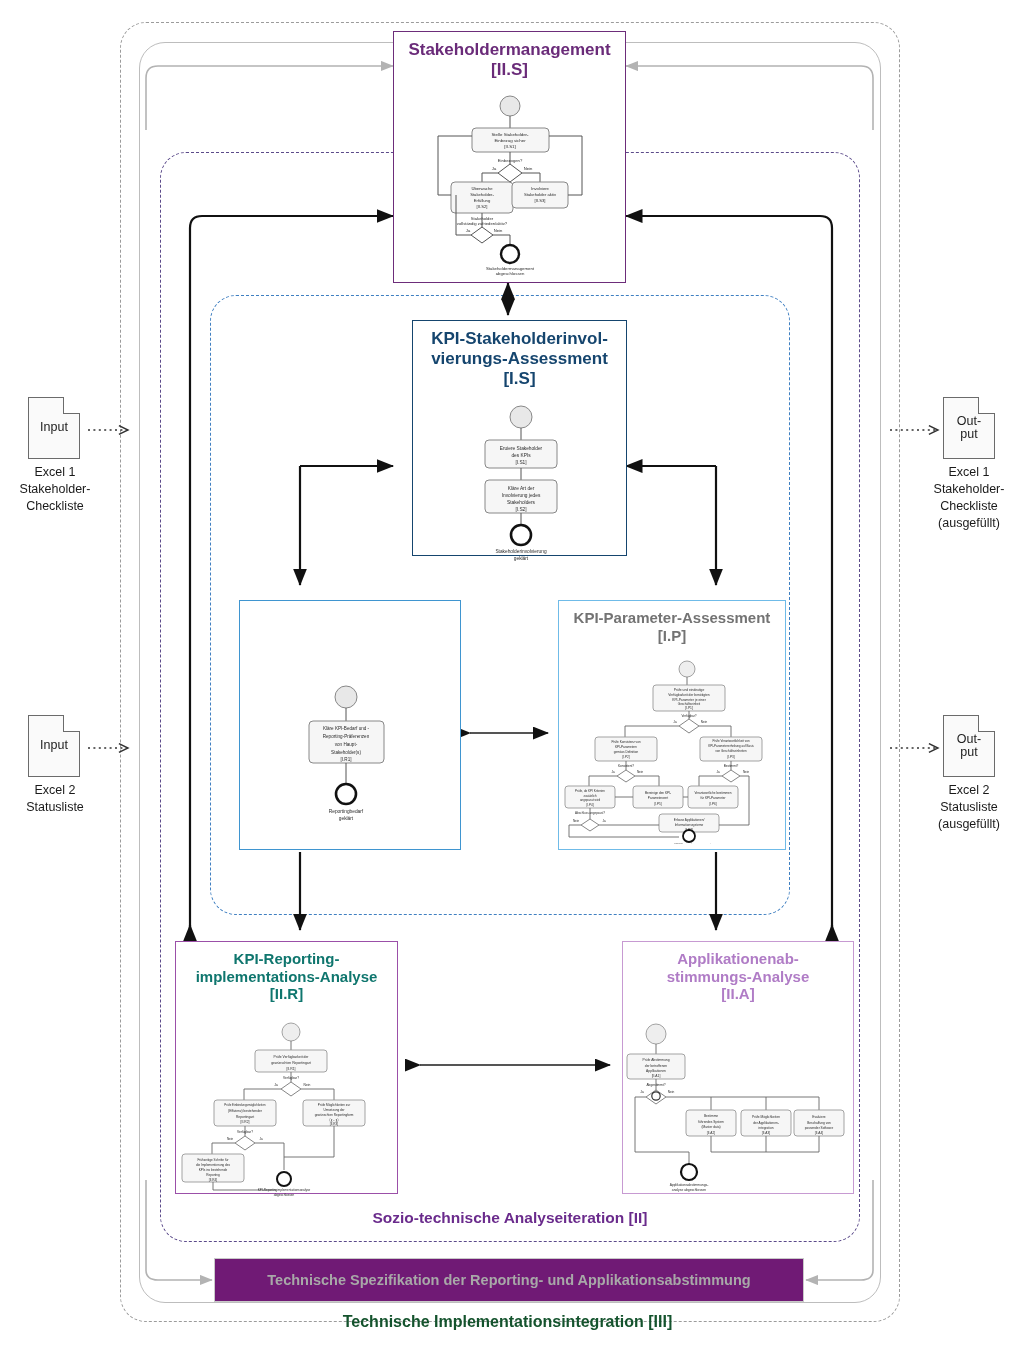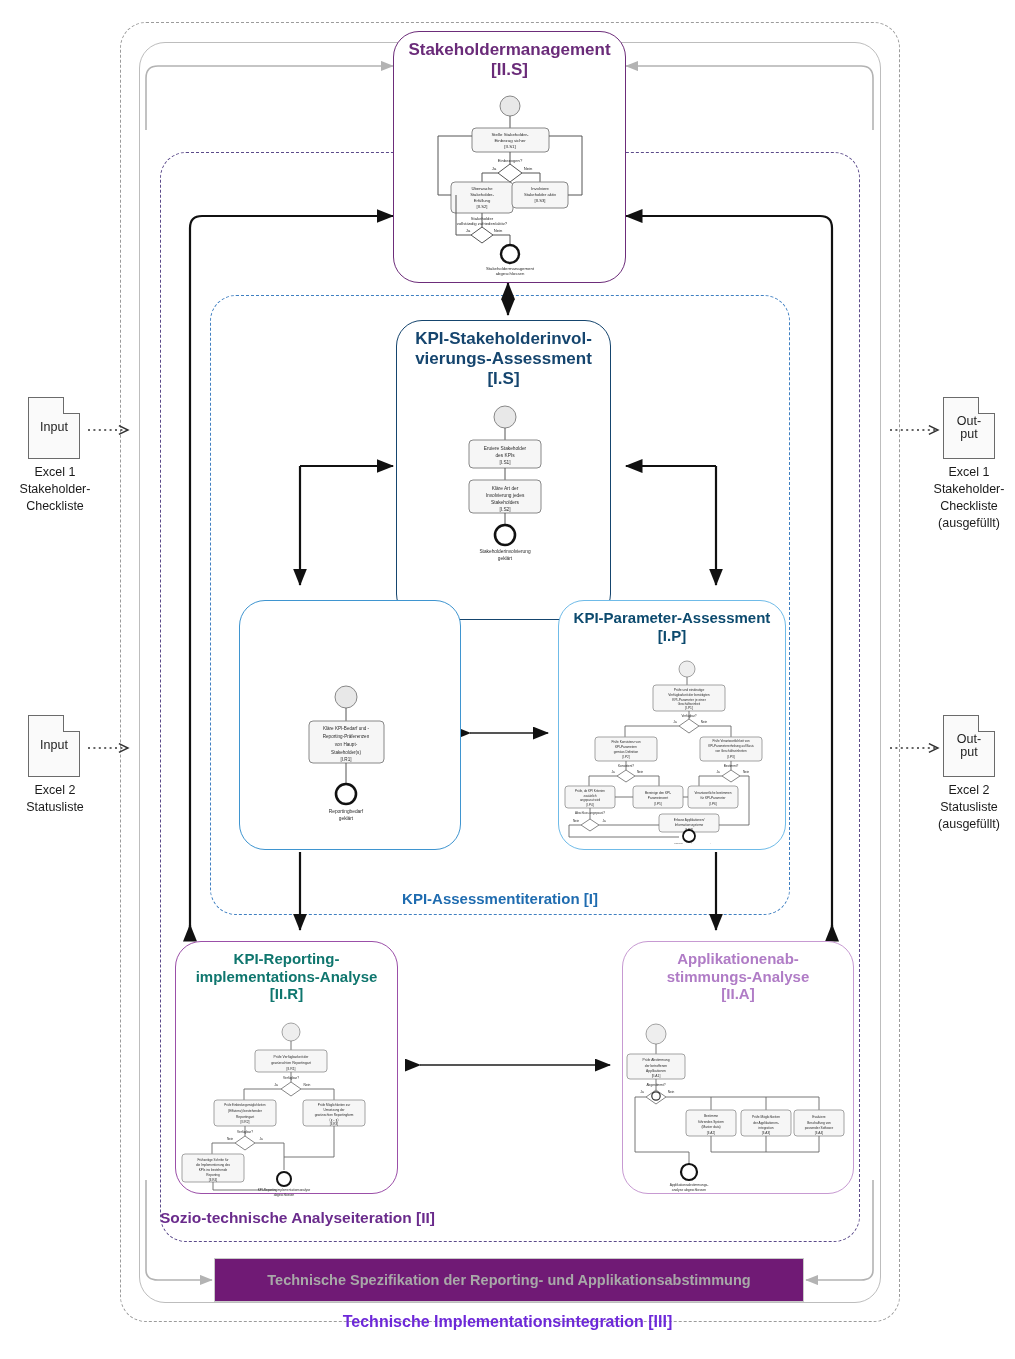--- a/index.html
+++ b/index.html
@@ -9,31 +9,31 @@
   
   .frame{position:absolute;box-sizing:border-box;border-radius:26px;}
   .frame-iii{border:1.5px dashed #9b9b9b;}
   .frame-outer-solid{border:1.3px solid #bdbdbd;}
   .frame-ii{border:1.5px dashed #5b4a8a;}
   .frame-i{border:1.5px dashed #3f7fc1;}
 
   .frame-label{position:absolute;font-weight:bold;white-space:nowrap;}
 
   
-  .pbox{position:absolute;box-sizing:border-box;background:#fff;border-radius:26px;}
+  .pbox{position:absolute;box-sizing:border-box;background:#fff;}
   .pbox-title{text-align:center;font-weight:bold;line-height:1.18;padding-top:8px;}
 
   .b-stake{border:1.4px solid #6d2d7a;}
   .t-stake{color:#6a2b79;font-size:17px;}
   .b-is{border:1.4px solid #15456e;}
   .t-is{color:#15456e;font-size:17px;}
   .b-ir{border:1.6px solid #3f95d0;}
   .t-ir{color:#2383cf;font-size:16px;}
   .b-ip{border:1.3px solid #6fbbe8;}
-  .t-ip{color:#0c4a6e;font-size:15px;}
+  .t-ip{color:#737373;font-size:15px;}
   .b-iir{border:1.3px solid #9b4fa8;}
   .t-iir{color:#0f766e;font-size:15px;}
   .b-iia{border:1.3px solid #c79ad2;}
   .t-iia{color:#b07cc6;font-size:15px;}
 
   
   .doc{position:absolute;width:52px;height:62px;background:#fafafa;border:1.2px solid #6b6b6b;
        box-sizing:border-box;display:flex;align-items:center;justify-content:center;text-align:center;
        font-size:12.5px;color:#222;line-height:1.05;}
   .doc .fold{position:absolute;top:-1px;right:-1px;width:16px;height:16px;background:#fff;
@@ -52,23 +52,22 @@
 </head>
 <body>
 
 <div id="stage">
 
   <div class="frame frame-iii" style="left:120px;top:22px;width:780px;height:1300px;"></div>
   <div class="frame frame-outer-solid" style="left:139px;top:42px;width:742px;height:1261px;"></div>
   <div class="frame frame-ii" style="left:160px;top:152px;width:700px;height:1090px;"></div>
   <div class="frame frame-i" style="left:210px;top:295px;width:580px;height:620px;"></div>
 
-  <div class="frame-label" style="left:0;top:1313px;width:1015px;text-align:center;font-size:16px;color:#6d28d9;">Technische Implementationsintegration [III]</div>
-  <div class="frame-label" style="left:160px;top:1209px;width:700px;text-align:left;font-size:15.5px;color:#6a2b8c;">Sozio-technische Analyseiteration [II]</div>
-  <div class="frame-label" style="left:210px;top:890px;width:580px;text-align:center;font-size:15px;color:#1f6cb0;">KPI-Assessmentiteration [I]</div>
+  <div class="frame-label" style="left:0;top:1313px;width:1015px;text-align:center;font-size:16px;color:#14532d;">Technische Implementationsintegration [III]</div>
+  <div class="frame-label" style="left:160px;top:1209px;width:700px;text-align:center;font-size:15.5px;color:#6a2b8c;">Sozio-technische Analyseiteration [II]</div>
 
   <svg class="mini" width="1015" height="1359" style="pointer-events:none;">
     <defs>
       <marker id="ah-blk" markerWidth="9" markerHeight="9" refX="7.5" refY="3.2" orient="auto">
         <path d="M0,0 L8,3.2 L0,6.4 z" fill="#111"></path>
       </marker>
       <marker id="ah-blk-s" markerWidth="9" markerHeight="9" refX="7.5" refY="3.2" orient="auto">
         <path d="M0,0 L8,3.2 L0,6.4 z" fill="#111"></path>
       </marker>
       <marker id="ah-gry" markerWidth="9" markerHeight="9" refX="7.5" refY="3.2" orient="auto">
@@ -152,21 +151,21 @@
       <text class="mtxt" x="74" y="138" font-size="4.2" text-anchor="middle">Ja</text>
       <text class="mtxt" x="104" y="138" font-size="4.2" text-anchor="middle">Nein</text>
       <path d="M77,141 L62,141 L62,101" fill="none" stroke="#555" stroke-width="1"></path>
       <path d="M99,141 L116,141 L116,150" fill="none" stroke="#555" stroke-width="1"></path>
       <circle cx="116" cy="160" r="9" fill="#fff" stroke="#111" stroke-width="2.4"></circle>
       <text class="mtxt" x="116" y="176" font-size="4.3" text-anchor="middle">Stakeholdermanagement</text>
       <text class="mtxt" x="116" y="181" font-size="4.3" text-anchor="middle">abgeschlossen</text>
     </svg>
   </div>
 
-  <div class="pbox b-is" style="left:396px;top:320px;width:215px;height:300px;">
+  <div class="pbox b-is" style="left:412px;top:320px;width:215px;height:236px;">
     <div class="pbox-title t-is">
       <div>KPI-Stakeholderinvol-</div>
       <div>vierungs-Assessment</div>
       <div>[I.S]</div>
     </div>
     <svg width="215" height="165" style="position:absolute;left:0;top:82px;">
       <circle cx="108" cy="14" r="11" fill="#e8e8e8" stroke="#888" stroke-width="1"></circle>
       <line x1="108" y1="25" x2="108" y2="37" stroke="#555" stroke-width="1"></line>
       <rect x="72" y="37" width="72" height="28" rx="4" fill="#f6f6f6" stroke="#888" stroke-width="1"></rect>
       <text class="mtxt" x="108" y="47" font-size="4.8" text-anchor="middle">Eruiere Stakeholder</text>

